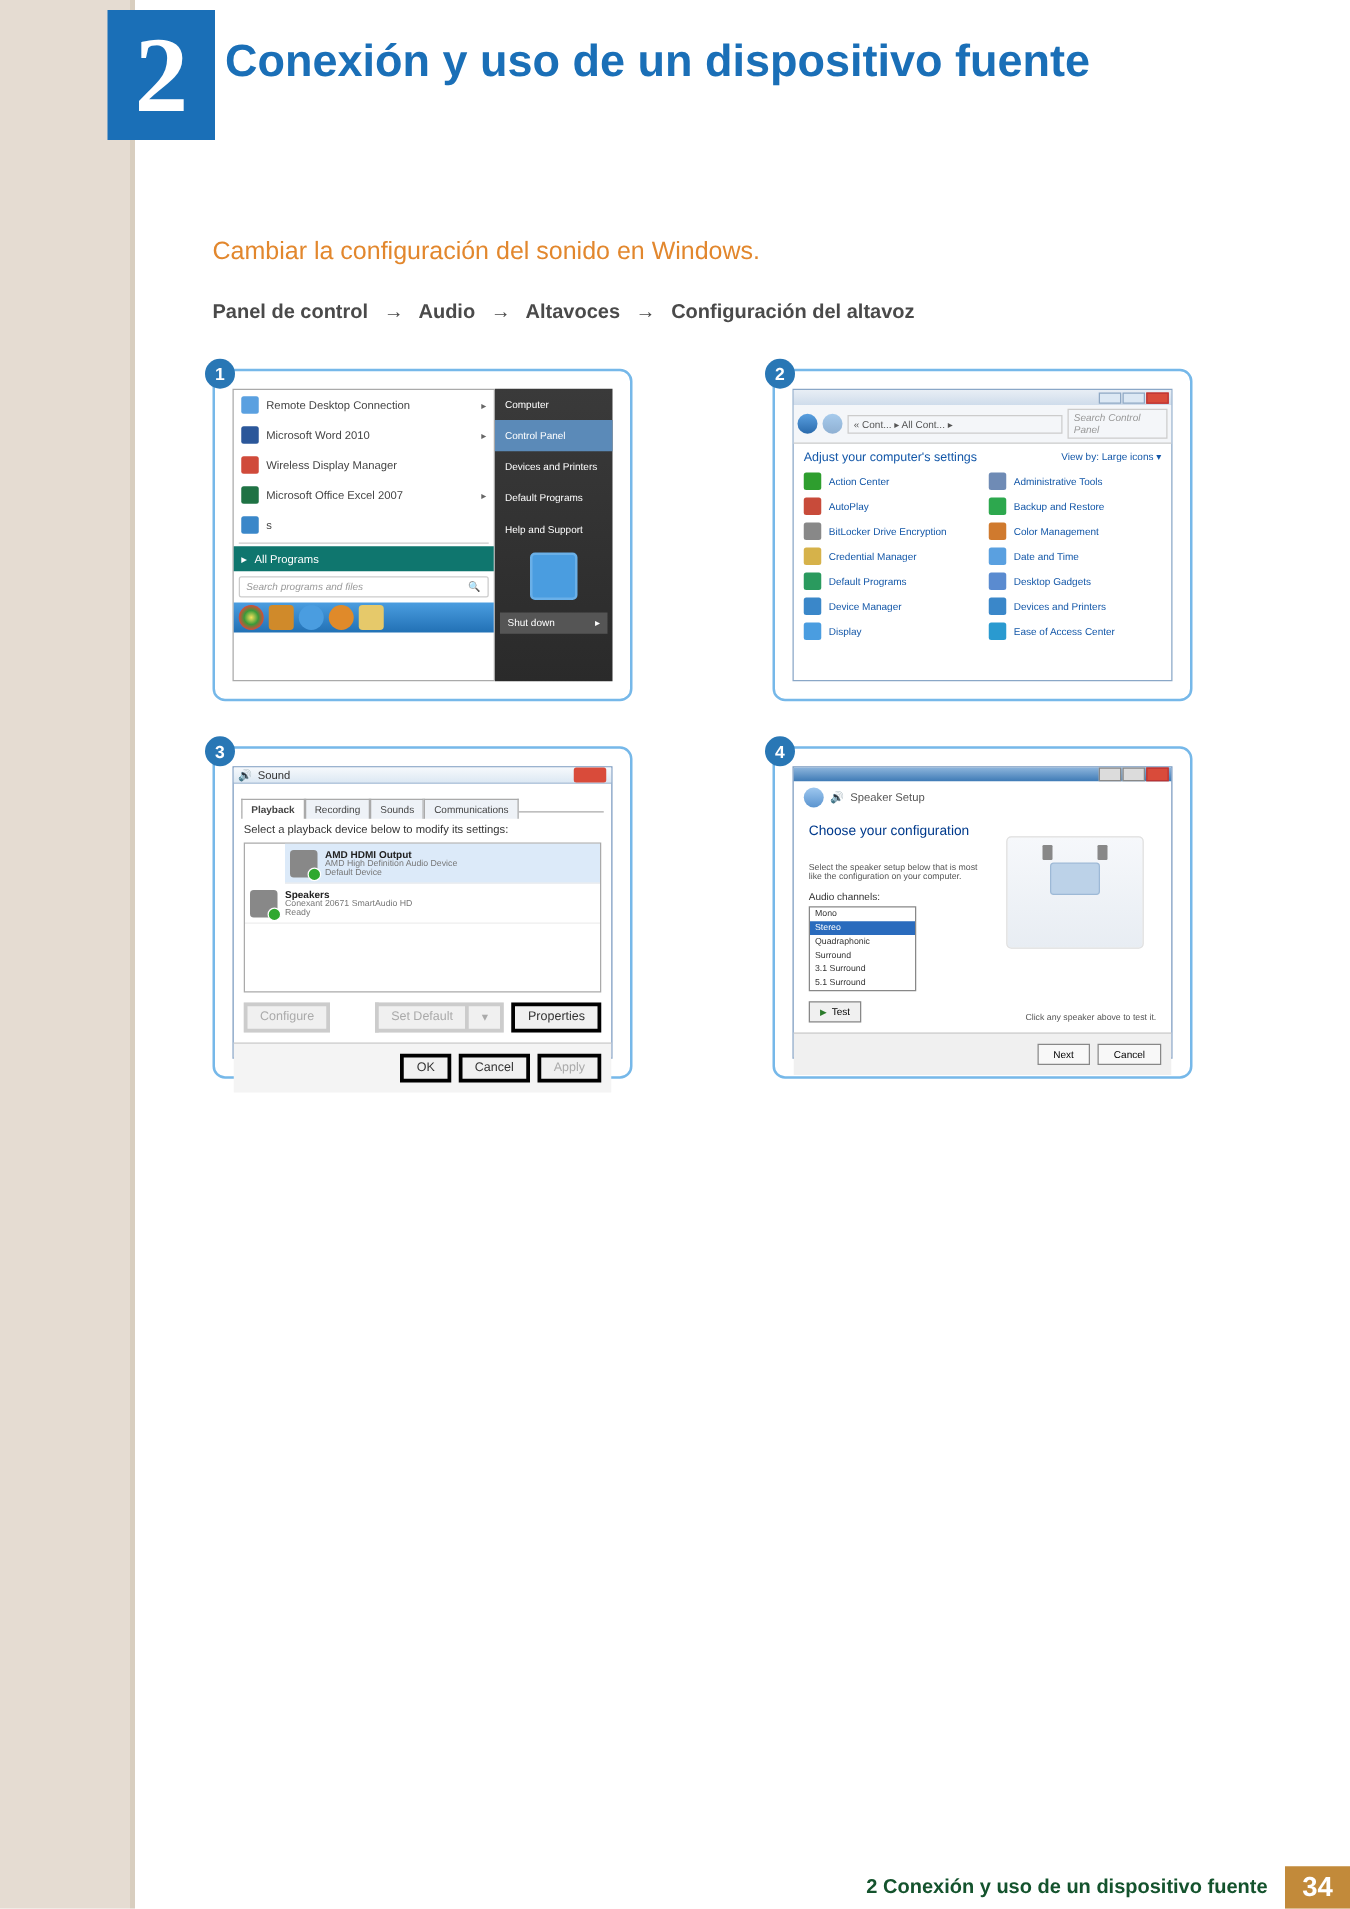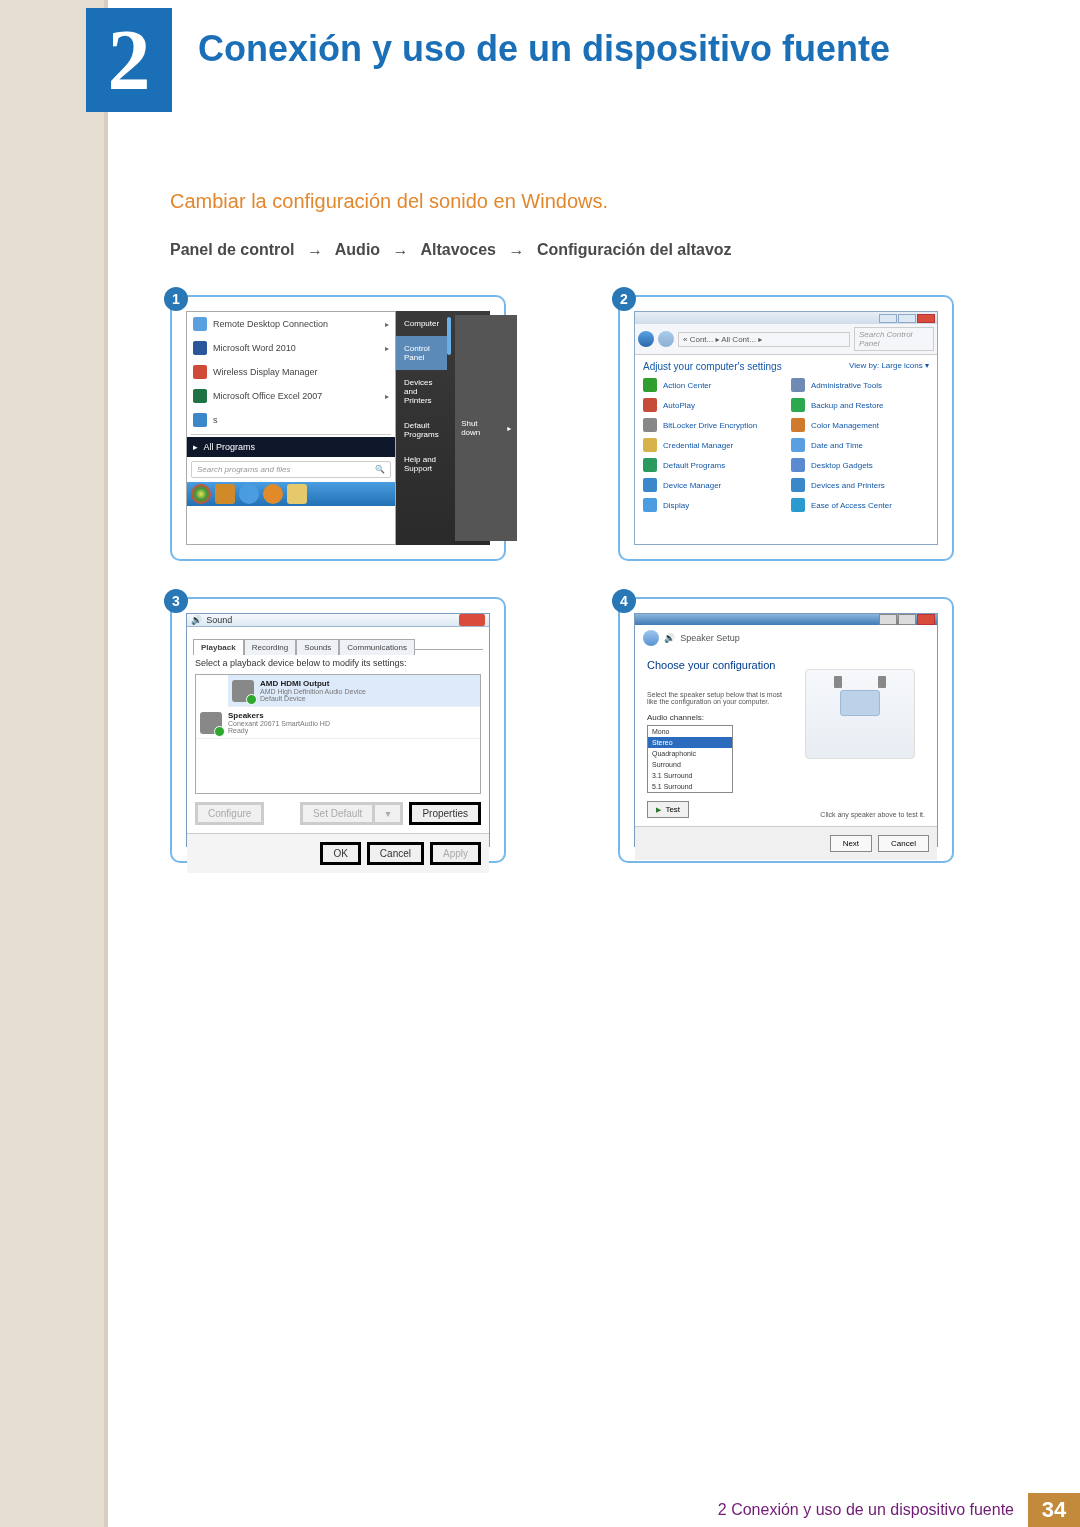--- a/index.html
+++ b/index.html
@@ -1,38 +1,38 @@
 <!DOCTYPE html>
 <html><head>
 <meta charset="utf-8">
 <style>
 * { box-sizing: border-box; margin: 0; padding: 0; }
 body { font-family: Arial, sans-serif; background: #fff; width: 1080px; height: 1527px; position: relative; overflow: hidden; }
 .left-band { position: absolute; left: 0; top: 0; width: 104px; height: 100%; background: #e5dcd2; }
 .left-band-inner { position: absolute; left: 104px; top: 0; width: 4px; height: 100%; background: #d8cebf; }
 .chapter-badge { position: absolute; left: 86px; top: 8px; width: 86px; height: 104px; background: #1a6fb7; color: #fff; display: flex; align-items: center; justify-content: center; font-size: 86px; font-weight: bold; font-family: 'Times New Roman', serif; }
-.chapter-title { position: absolute; left: 198px; top: 28px; font-size: 36px; font-weight: bold; color: #1a6fb7; }
+.chapter-title { position: absolute; left: 180px; top: 28px; font-size: 36px; font-weight: bold; color: #1a6fb7; }
 .content { position: absolute; left: 170px; top: 190px; width: 820px; }
 .section-heading { color: #e2872d; font-size: 20px; font-weight: normal; margin-bottom: 28px; }
 .breadcrumb { color: #4a4a4a; font-size: 16px; font-weight: bold; margin-bottom: 36px; }
 .breadcrumb .arrow { font-family: sans-serif; margin: 0 8px; }
 .steps { display: grid; grid-template-columns: 1fr 1fr; gap: 36px 76px; }
 .step { border: 2px solid #76b8e9; border-radius: 10px; position: relative; padding: 14px; background: #fff; width: 336px; height: 266px; }
 .step-num { position: absolute; left: -8px; top: -10px; width: 24px; height: 24px; border-radius: 50%; background: #2977b5; color: #fff; display: flex; align-items: center; justify-content: center; font-size: 14px; font-weight: bold; }
 
 
 .start-menu { display: flex; height: 100%; font-size: 9px; }
 .sm-left { flex: 1; background: #fff; border: 1px solid #aaa; display: flex; flex-direction: column; }
-.sm-right { width: 94px; background: linear-gradient(#3a3a3a, #2a2a2a); color: #fff; display: flex; flex-direction: row; }
+.sm-right { width: 94px; background: linear-gradient(#3a3a3a, #2a2a2a); color: #fff; display: flex; flex-direction: column; }
 .sm-item { display: flex; align-items: center; padding: 5px 6px; gap: 6px; color: #444; }
 .sm-item .sm-icon { width: 14px; height: 14px; border-radius: 2px; }
 .sm-item .sm-txt { flex: 1; }
 .sm-item .chev { font-size: 8px; color: #666; }
 .sm-sep { height: 1px; background: #ccc; margin: 2px 4px; }
-.sm-allprog { background: #0f172a; color: #fff; padding: 5px 6px; display: flex; align-items: center; gap: 6px; }
+.sm-allprog { background: #0f766e; color: #fff; padding: 5px 6px; display: flex; align-items: center; gap: 6px; }
 .sm-allprog .chev::before { content: '▸'; }
 .sm-search { margin: 4px; border: 1px solid #ccc; border-radius: 2px; padding: 3px 5px; font-style: italic; color: #999; display: flex; align-items: center; justify-content: space-between; font-size: 8px; }
 .sm-search .mag { font-style: normal; color: #5a8bbd; }
 .sm-taskbar { background: linear-gradient(#4a9de0, #2271b5); height: 24px; display: flex; align-items: center; gap: 4px; padding: 0 4px; }
 .sm-tb-icon { width: 20px; height: 20px; border-radius: 3px; }
 .sm-right-item { padding: 8px 8px; font-size: 8px; }
 .sm-right-item.hl { background: #5b8ab8; }
 .sm-avatar { width: 38px; height: 38px; background: #4a9de0; border-radius: 4px; margin: 6px auto; border: 2px solid #6ab0e8; }
 .sm-shutdown { margin: 4px; padding: 4px 6px; background: #555; font-size: 8px; display: flex; align-items: center; justify-content: space-between; gap: 27px; }
 
@@ -97,21 +97,21 @@
 .spk-room { width:110px; height:90px; border:1px solid #ddd; border-radius:4px; position:relative; background:linear-gradient(#f6f8fb,#e8edf3); margin-top:10px; }
 .spk-room .desk { position:absolute; left:34px; top:20px; width:40px; height:26px; background:#bcd2e8; border:1px solid #9db9d6; border-radius:3px; }
 .spk-room .spkr { position:absolute; width:8px; height:12px; background:#888; border-radius:1px; top:6px; }
 .spk-room .spkr.l { left:28px; } .spk-room .spkr.r { right:28px; }
 .spk-hint { font-size:7px; color:#555; margin-top:auto; text-align:right; width:100%; }
 .spk-foot { display:flex; justify-content:flex-end; gap:6px; padding:8px; background:#f0f0f0; border-top:1px solid #ccc; }
 .spk-foot .b { border:1px solid #888; padding:3px 12px; background:#f8f8f8; font-size:8px; }
 
 
 .page-footer { position:absolute; bottom:0; left:0; right:0; height:34px; display:flex; align-items:center; justify-content:flex-end; }
-.page-footer .ftxt { color:#701a75; font-size:16px; font-weight:normal; padding-right:14px; }
+.page-footer .ftxt { color:#14532d; font-size:16px; font-weight:bold; padding-right:14px; }
 .page-footer .pnum { background:#c28a3a; color:#fff; width:52px; height:34px; display:flex; align-items:center; justify-content:center; font-size:22px; font-weight:bold; }
 </style>
 </head>
 <body>
 
 <div class="left-band"></div>
 <div class="left-band-inner"></div>
 
 <div class="chapter-badge">2</div>
 <div class="chapter-title">Conexión y uso de un dispositivo fuente</div>

